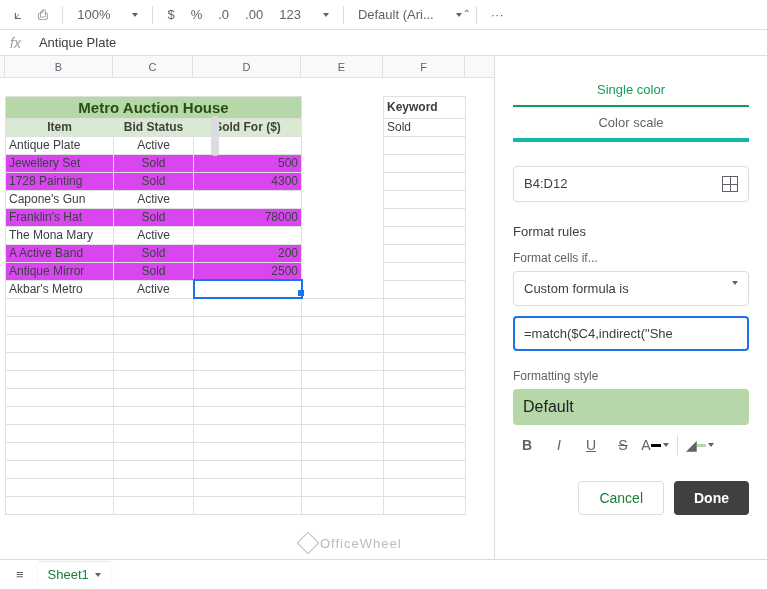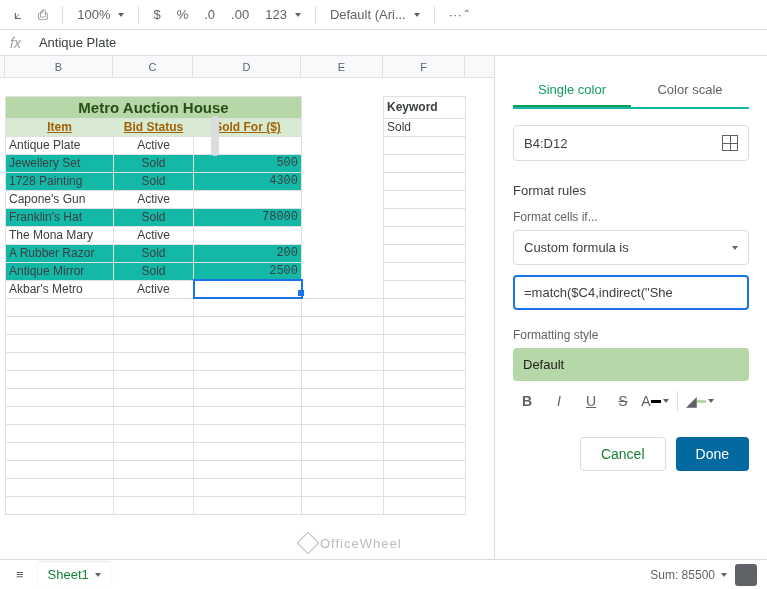--- a/index.html
+++ b/index.html
@@ -1,64 +1,64 @@
 <!DOCTYPE html>
 <html><head>
 <meta charset="utf-8">
 <style>
   * { box-sizing: border-box; margin: 0; padding: 0; font-family: Arial, sans-serif; }
   body { width: 767px; height: 589px; background: #fff; color: #3c4043; font-size: 13px; overflow: hidden; position: relative; }
   .toolbar { height: 30px; display: flex; align-items: center; padding: 0 8px; gap: 4px; border-bottom: 1px solid #e0e0e0; }
   .tb-btn { padding: 4px 6px; border-radius: 3px; color: #5f6368; cursor: pointer; display: inline-flex; align-items: center; font-size: 13px; }
   .tb-sep { width: 1px; height: 18px; background: #dadce0; margin: 0 4px; }
-  .tb-drop { display: inline-flex; align-items: center; gap: 6px; }
+  .tb-drop { display: inline-flex; align-items: center; gap: 20px; }
   .caret { width: 0; height: 0; border-left: 3px solid transparent; border-right: 3px solid transparent; border-top: 4px solid #5f6368; margin-left: 2px; }
   .fx-row { height: 26px; display: flex; align-items: center; border-bottom: 1px solid #e0e0e0; padding: 0 10px; gap: 18px; }
   .fx-label { color: #9aa0a6; font-style: italic; font-size: 14px; }
   .fx-val { color: #3c4043; font-size: 13px; }
   .main { display: flex; height: calc(100% - 30px - 26px - 30px); }
   .sheet-wrap { flex: 1; overflow: hidden; position: relative; }
   .colhead { display: flex; height: 22px; background: #f8f9fa; border-bottom: 1px solid #e0e0e0; }
   .colhead div { border-right: 1px solid #e0e0e0; text-align: center; font-size: 11px; color: #5f6368; line-height: 22px; }
   .rownum { width: 5px; }
   .c-b { width: 108px; } .c-c { width: 80px; } .c-d { width: 108px; } .c-e { width: 82px; } .c-f { width: 82px; }
   .grid { position: relative; }
   table { border-collapse: collapse; position: absolute; top: 0; left: 5px; }
   td, th { border: 1px solid #e0e0e0; height: 18px; font-size: 12px; padding: 0 3px; }
   .hdr-title { background: #b6d7a8; text-align: center; font-weight: bold; font-size: 15px; color: #274e13; height: 22px; }
-  .hdr-col { background: #d9ead3; text-align: center; font-weight: bold; color: #a16207; text-decoration: underline; }
+  .hdr-col { background: #d9ead3; text-align: center; font-weight: bold; color: #404040; }
   .row-norm td { background: #fff; }
-  .row-sold td { background: #14b8a6; }
+  .row-sold td { background: #d946ef; }
   .ctr { text-align: center; }
-  .rgt { text-align: right; font-family: Liberation Mono, monospace; }
+  .rgt { text-align: right; }
   .sel-outline { border: 2px solid #1a73e8 !important; }
   .dragh { position:absolute; width:6px; height:6px; background:#1a73e8; }
   .panel { width: 273px; border-left: 1px solid #dadce0; padding: 18px 18px 0 18px; background: #fff; overflow: hidden; }
   .panel-head { display:flex; justify-content:space-between; align-items:center; margin-bottom:14px;}
   .panel-title { font-size: 16px; color: #202124; }
   .close-x { font-size: 18px; color: #5f6368; cursor:pointer; }
-  .tabs { display:flex; border-bottom:2px solid #14b8a6; margin-bottom:16px; }
+  .tabs { display:flex; border-bottom:4px solid #14b8a6; margin-bottom:24px;flex-direction:column; }
   .tab { flex:1; text-align:center; padding:8px 0; font-size:13px; color:#5f6368; cursor:pointer; }
   .tab.active { color:#0f9d58; border-bottom:2px solid #0f9d58; font-weight:500; }
   .field-lbl { font-size:13px; color:#3c4043; margin-bottom:12px; display:block; }
   .sub-lbl { font-size:12px; color:#5f6368; margin-bottom:6px; display:block; }
-  .inp { width:100%; border:1px solid #dadce0; border-radius:4px; padding:9px 10px; font-size:13px; color:#3c4043; display:flex; justify-content:space-between; align-items:center; }
+  .inp { width:100%; border:1px solid #dadce0; border-radius:4px; padding:9px 10px; font-size:13px; color:#3c4043; display:flex; justify-content:space-between; }
   .inp-focus { border:2px solid #1a73e8; padding:8px 9px; font-family: 'Courier New', monospace; }
   .grid-ic { width:16px; height:16px; border:1px solid #5f6368; position:relative; }
   .grid-ic:before,.grid-ic:after{content:'';position:absolute;background:#5f6368;}
   .grid-ic:before{left:7px;top:0;width:1px;height:100%;}
   .grid-ic:after{top:7px;left:0;height:1px;width:100%;}
-  .style-prev { width:100%; background:#b6d7a8; padding:9px 10px; border-radius:4px; font-size:13px; color:#202124; margin-bottom:6px;}
+  .style-prev { width:100%; background:#b6d7a8; padding:9px 10px; border-radius:4px; font-size:16px; color:#202124; margin-bottom:6px;}
   .style-row { display:flex; gap:4px; align-items:center; }
   .style-row .fb { width:28px; height:28px; display:flex; align-items:center; justify-content:center; color:#5f6368; cursor:pointer; font-size:14px;}
   .divv { width:1px; height:20px; background:#dadce0; margin:0 4px;}
   .btns { display:flex; justify-content:flex-end; gap:10px; margin-top:22px;}
   .btn { padding:8px 20px; border-radius:4px; font-size:14px; cursor:pointer; }
   .btn-cancel { border:1px solid #dadce0; background:#fff; color:#188038; }
-  .btn-done { border:none; background:#0369a1; color:#fff; }
+  .btn-done { border:none; background:#404040; color:#fff;font-weight:bold; }
   .footer { position:absolute; bottom:0; left:0; right:0; height:30px; border-top:1px solid #dadce0; display:flex; align-items:center; justify-content:space-between; padding:0 10px;}
   .sheet-tab { display:inline-flex; align-items:center; gap:4px; padding:5px 10px; color:#188038; font-size:13px; box-shadow:0 -1px 2px rgba(0,0,0,0.1); border-radius:0 0 3px 3px;}
   .sum { font-size:12px; color:#5f6368; display:flex; align-items:center; gap:4px;}
   .expl { width:22px;height:22px;background:#5f6368;border-radius:3px;margin-left:8px;}
   .watermark{position:absolute;left:300px;top:535px;color:#bbb;font-size:13px;letter-spacing:1px;display:flex;align-items:center;gap:4px;}
   .wm-ic{width:16px;height:16px;border:1px solid #bbb;transform:rotate(45deg);}
   .scroll-thumb{position:absolute;right:275px;top:60px;width:8px;height:40px;background:#dadce0;border-radius:4px;}
   .chev-up{position:absolute;right:296px;top:8px;color:#5f6368;font-size:10px;}
 </style>
 </head>
@@ -166,21 +166,21 @@
               <td style="background:#fff"></td>
             </tr>
             <tr class="row-norm">
               <td>The Mona Mary</td>
               <td class="ctr">Active</td>
               <td class="rgt"></td>
               <td style="border:none;background:#fff"></td>
               <td style="background:#fff"></td>
             </tr>
             <tr class="row-sold">
-              <td>A Rubber Razor</td>
+              <td>A Active Band</td>
               <td class="ctr">Sold</td>
               <td class="rgt">200</td>
               <td style="border:none;background:#fff"></td>
               <td style="background:#fff"></td>
             </tr>
             <tr class="row-sold">
               <td>Antique Mirror</td>
               <td class="ctr">Sold</td>
               <td class="rgt">2500</td>
               <td style="border:none;background:#fff"></td>
@@ -326,20 +326,13 @@
 </div>
 
 <div class="footer">
   <div style="display:flex;align-items:center;gap:8px">
     <span class="tb-btn">≡</span>
     <span class="sheet-tab">
         <span>Sheet1</span>
         <span class="caret"></span>
       </span>
   </div>
-  <div style="display:flex;align-items:center">
-    <span class="sum">
-        <span>Sum: 85500</span>
-        <span class="caret"></span>
-      </span>
-    <span class="expl"></span>
-  </div>
 </div>
 
 </body></html>

